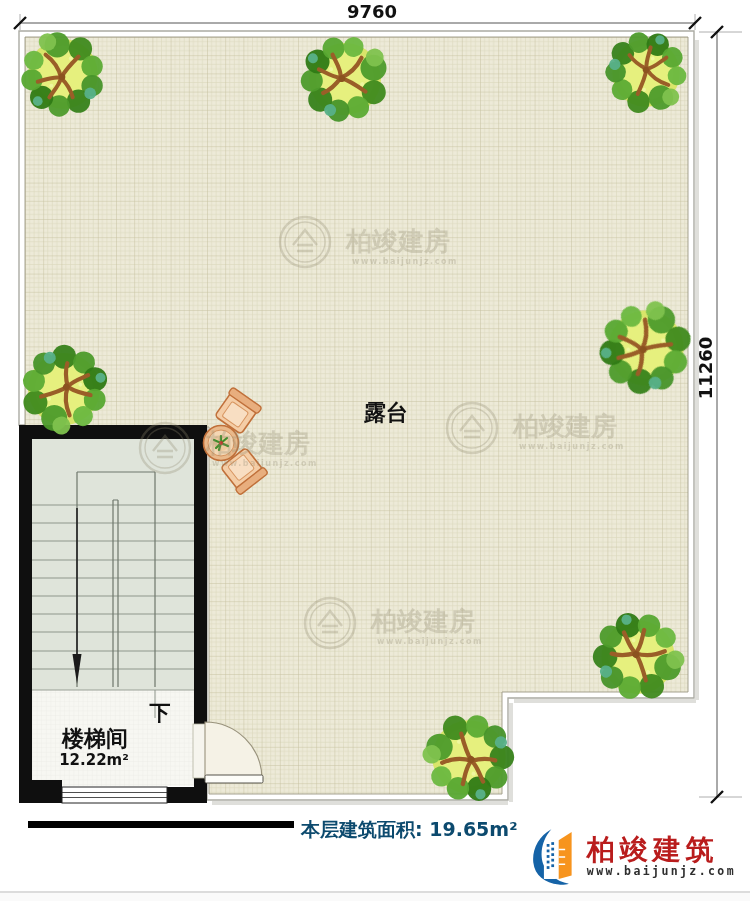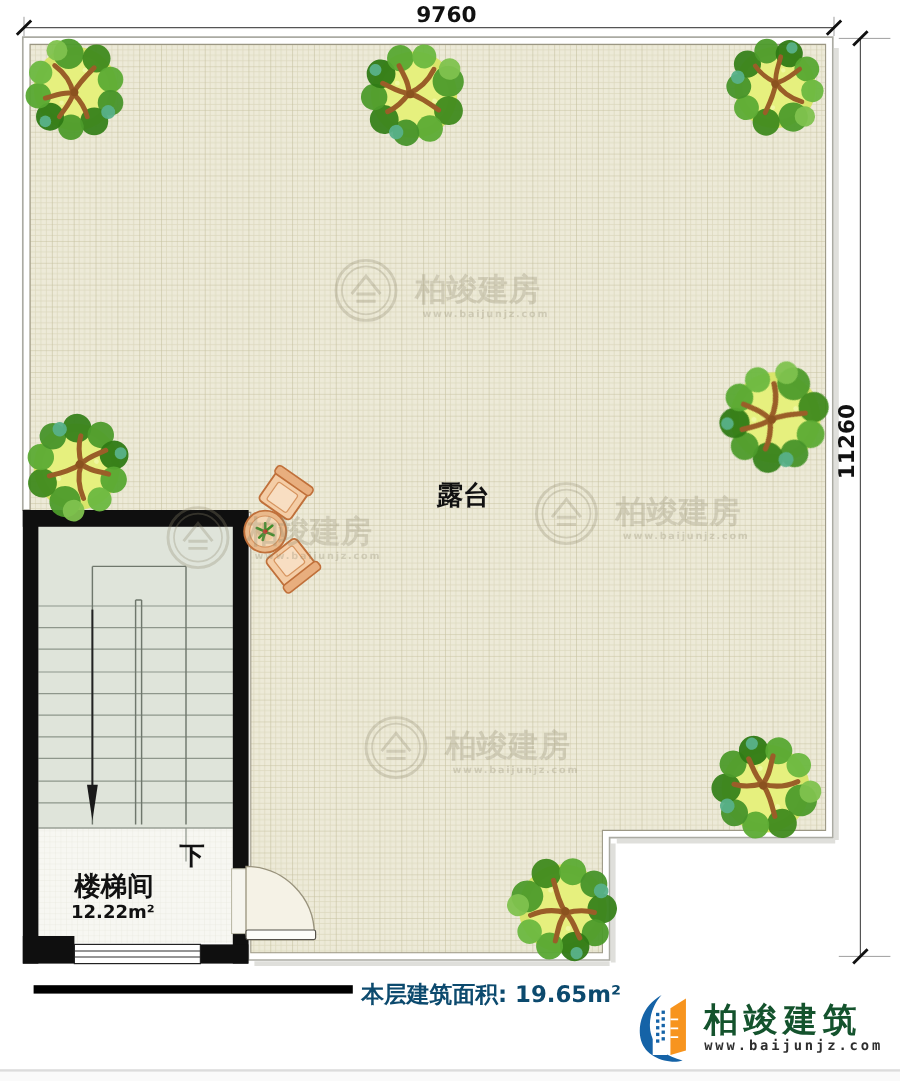--- a/index.html
+++ b/index.html
@@ -10,21 +10,21 @@
   .footer{position:absolute;left:0;top:813px;width:750px;height:80px;background:#fff;}
   .title-block{position:absolute;left:28px;top:4px;}
   .title-row{font-size:35px;line-height:40px;color:#000;font-weight:600;white-space:nowrap;
              font-family:"DejaVu Sans","Liberation Sans",sans-serif;}
   .title-underline{width:266px;height:7px;background:#000;margin-top:4px;}
   .stats{position:absolute;left:301px;top:2px;color:#0c4a6e;font-weight:700;
          font-family:"DejaVu Sans","Liberation Sans",sans-serif;}
   .stats .row{font-size:19px;line-height:28px;white-space:nowrap;}
   .logo{position:absolute;right:14px;top:14px;display:flex;align-items:center;}
   .logo-icon{width:48px;height:58px;margin-right:8px;}
-  .brand-name{font-size:28px;font-weight:800;letter-spacing:5px;color:#14532d;line-height:30px;
+  .brand-name{font-size:28px;font-weight:800;letter-spacing:5px;color:#b91c1c;line-height:30px;
               font-family:"DejaVu Sans","Liberation Sans",sans-serif;white-space:nowrap;}
   .brand-url{font-size:11.5px;font-weight:700;letter-spacing:2.4px;color:#2e2e2e;line-height:13px;
              font-family:"DejaVu Sans Mono","Liberation Mono",monospace;white-space:nowrap;}
   .page-bottom-edge{position:absolute;left:0;bottom:0;width:750px;height:8px;
                     border-top:2px solid #dcdcdc;background:#fafafa;}
   text{font-family:"DejaVu Sans","Liberation Sans",sans-serif;}
   .dim-text{font-size:18px;font-weight:600;fill:#111;}
   .room-label{font-size:22px;font-weight:700;fill:#111;}
   .room-area{font-size:15px;font-weight:700;fill:#111;}
   .wm-text{font-size:26px;font-weight:700;fill:#8f8971;}

